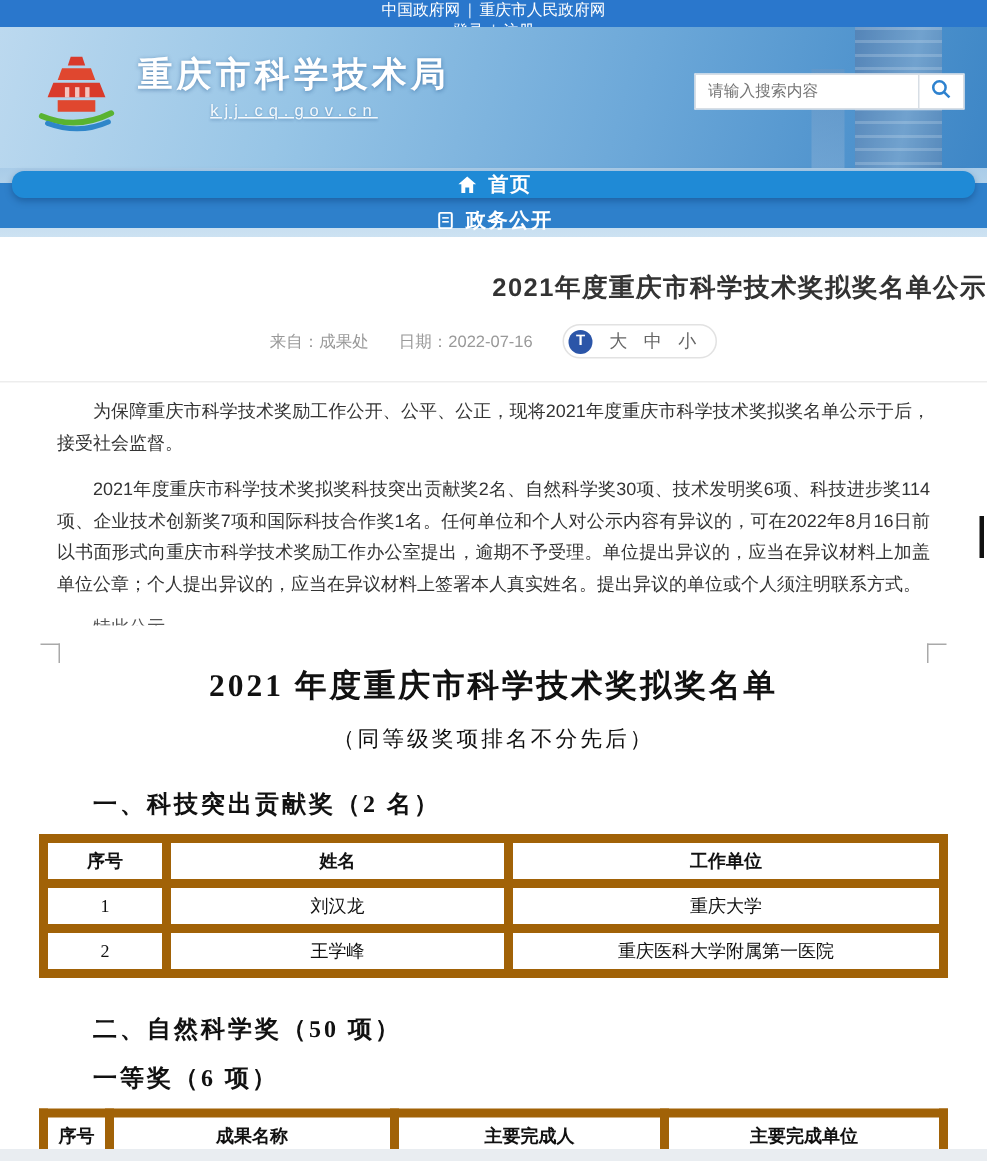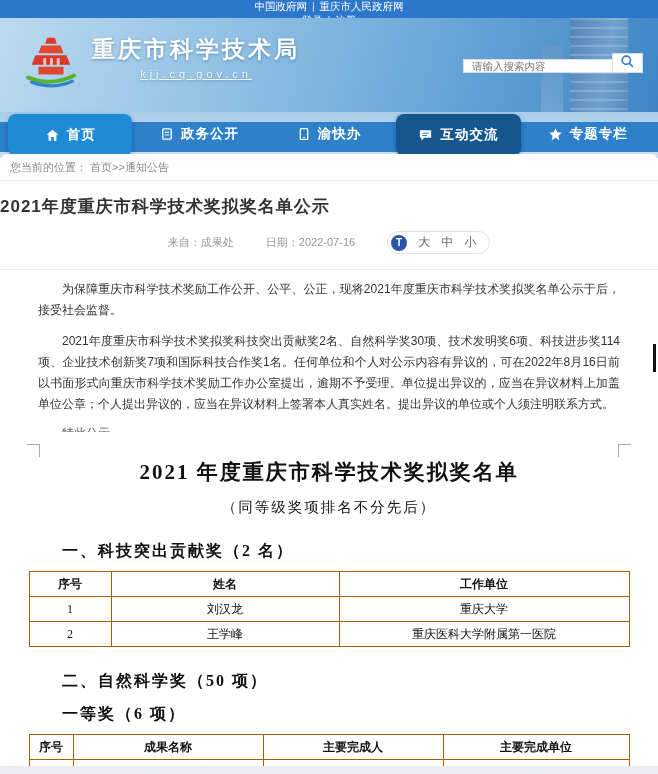--- a/index.html
+++ b/index.html
@@ -37,39 +37,39 @@
   .logo-row { display:flex; align-items:flex-start; padding: 16px 0 0 24px; }
   .site-text { margin-left: 14px; color:#fff; }
   .site-name {
     font-size: 23px; font-weight: bold; letter-spacing: 3px;
     text-shadow: 0 1px 3px rgba(10,60,120,.45);
   }
   .site-domain {
     font-size: 11px; letter-spacing: 4px; text-align: center;
     margin-top: 3px; opacity: .9; text-shadow: 0 1px 2px rgba(10,60,120,.4); text-decoration: underline;
   }
-  .search { position: absolute; right: 15px; top: 31px; display: flex; width: 180px; height: 24px; align-items: flex-end; }
+  .search { position: absolute; right: 15px; top: 31px; display: flex; width: 180px; height: 24px; }
   .search input {
     flex: 1; min-width: 0; border: 1px solid #d7dee5; border-right: none;
     padding: 0 8px; font-size: 10.5px; color: #666; outline: none; background:#fff;
     font-family: inherit;
   }
   .search button {
     width: 31px; background: #fff; border: 1px solid #d7dee5;
     display:flex; align-items:center; justify-content:center; cursor:pointer;
   }
   
   .nav-zone {
     position: relative; height: 46px;
     background: linear-gradient(#a9cce8,#cde2f2);
   }
   .nav-strip { position:absolute; left:0; right:0; top:10px; height:30px; background:#2e80cb; }
   .nav-tabs {
     position: absolute; left: 8px; right: 8px; top: 0; height: 46px;
-    display: flex; gap: 5px;
+    display: flex; gap: 5px; flex-direction: column;
   }
   .tab {
     flex: 1; display: flex; align-items: center; justify-content: center; gap: 7px;
     color: #fff; font-size: 13.5px; font-weight: bold; cursor: pointer;
     height: 42px; margin-top: 1px; letter-spacing: 1px;
   }
   .tab.raised-light, .tab.raised-dark {
     height: 42px; margin-top: 2px; border-radius: 8px;
     box-shadow: 0 2px 5px rgba(0,40,90,.35);
   }
@@ -77,26 +77,26 @@
   .tab.raised-dark  { background: #15568e; }
   .tab .icn { display: flex; }
   
   .main { position: relative; background: #fff; border-radius: 8px 8px 0 0; margin-top: -4px; }
   .breadcrumb {
     height: 27px; line-height: 27px; padding-left: 10px;
     font-size: 11px; color: #888; border-bottom: 1px solid #e3ebf3;
   }
   .breadcrumb a { color:#888; text-decoration:none; cursor:pointer; }
   .article-title {
-    margin-top: 14px; text-align: left; font-size: 17px;
+    margin-top: 26px; text-align: right; font-size: 17px;
     font-weight: bold; color: #333; letter-spacing: 1px;
   }
   .article-meta {
     margin-top: 13px; display: flex; justify-content: center; align-items: center;
-    gap: 32px; color: #999; font-size: 11px;
+    gap: 20px; color: #999; font-size: 11px;
   }
   .font-size-ctrl {
     display: flex; align-items: center; gap: 11px;
     border: 1px solid #e2e2e2; border-radius: 12px; padding: 2px 13px 2px 3px;
   }
   .t-icon {
     width: 16px; height: 16px; border-radius: 50%; background: #2b55a8;
     color: #fff; font-size: 10px; font-weight: bold;
     display: flex; align-items: center; justify-content: center; cursor: pointer;
   }
@@ -118,21 +118,21 @@
   .corner.tr { right: 27px; border-top: 1px solid #a9a9a9; border-left: 1px solid #a9a9a9; }
   .doc-title {
     text-align: center; font-size: 21px; font-weight: bold;
     letter-spacing: 2px; padding-top: 14px;
   }
   .doc-subtitle { text-align: center; font-size: 14.5px; letter-spacing: 2px; margin-top: 12px; }
   .doc-heading { font-size: 16px; font-weight: bold; letter-spacing: 2px; margin: 24px 0 0 62px; }
   .doc-subheading { font-size: 16px; font-weight: bold; letter-spacing: 2px; margin: 12px 0 0 62px; }
   table.doc-table { border-collapse: collapse; table-layout: fixed; margin: 9px auto 0; width: 600px; }
   .doc-table th, .doc-table td {
-    border: 1px solid #a16207; font-size: 12px; padding: 3px 6px;
+    border: 6px solid #a16207; font-size: 12px; padding: 3px 6px;
     line-height: 18px; vertical-align: middle; word-break: break-all; margin-left: 48px;
   }
   .doc-table th { font-weight: bold; text-align: center; height: 23px; }
   .doc-table td { height: 23px; }
   .doc-table.center-all td { text-align: center; }
   .doc-table td.c { text-align: center; }
   
   .scroll-thumb { position: absolute; right: 2px; top: 344px; width: 3px; height: 28px; background: #111; }
   .bottom-strip { position: absolute; left: 0; right: 0; bottom: 0; height: 8px; background: #e9edf1; }
 </style>
@@ -225,24 +225,20 @@
             <path d="M8 1.4 L9.9 5.7 14.6 6.2 11.1 9.3 12.1 14 8 11.5 3.9 14 4.9 9.3 1.4 6.2 6.1 5.7 Z" fill="#fff"></path>
           </svg>
         </span>
         <span>专题专栏</span>
       </div>
     </div>
 </div>
 
 <div class="main">
 
-  <div class="breadcrumb">
-    <span>您当前的位置：</span>
-    <a>首页&gt;&gt;通知公告</a>
-  </div>
 
   <div class="article-title">2021年度重庆市科学技术奖拟奖名单公示</div>
 
   <div class="article-meta">
     <span>来自：成果处</span>
     <span>日期：2022-07-16</span>
     <span class="font-size-ctrl">
       <span class="t-icon">T</span>
       <span style="display:flex;gap:11px;">
           <span class="fs-opt">大</span>

